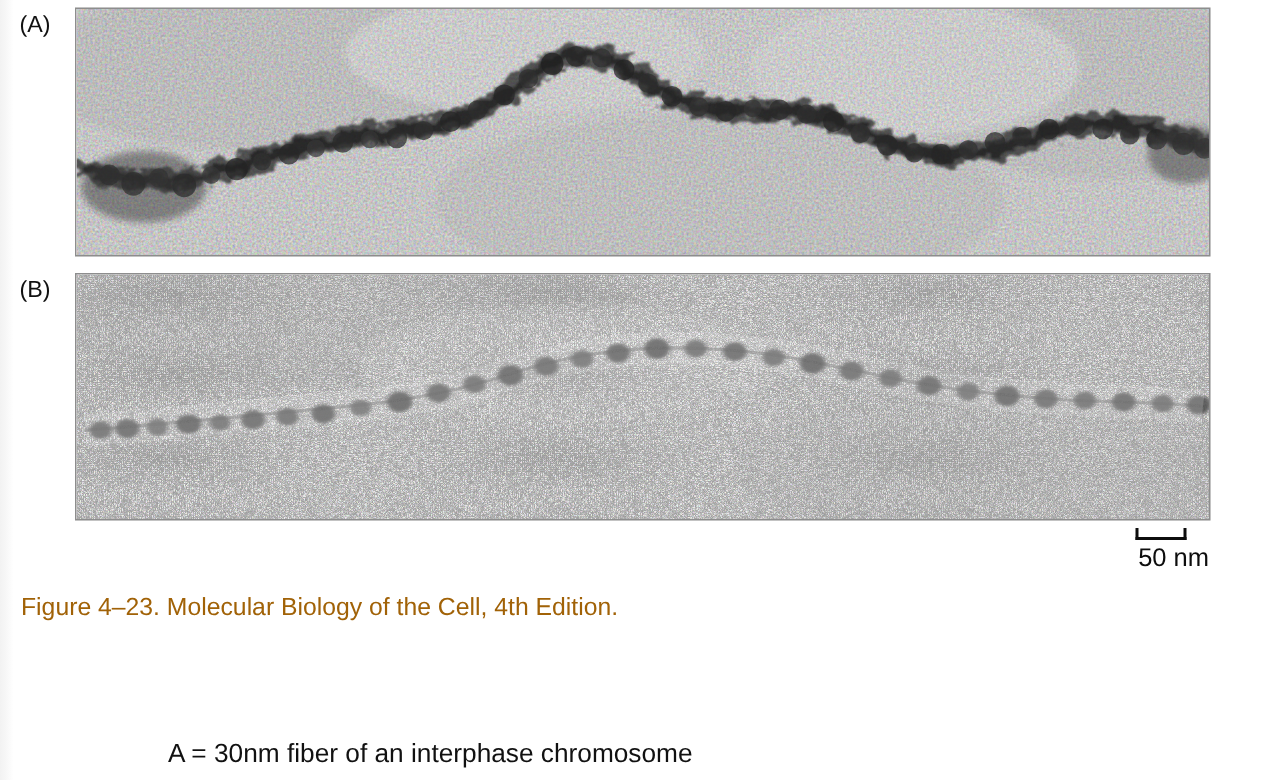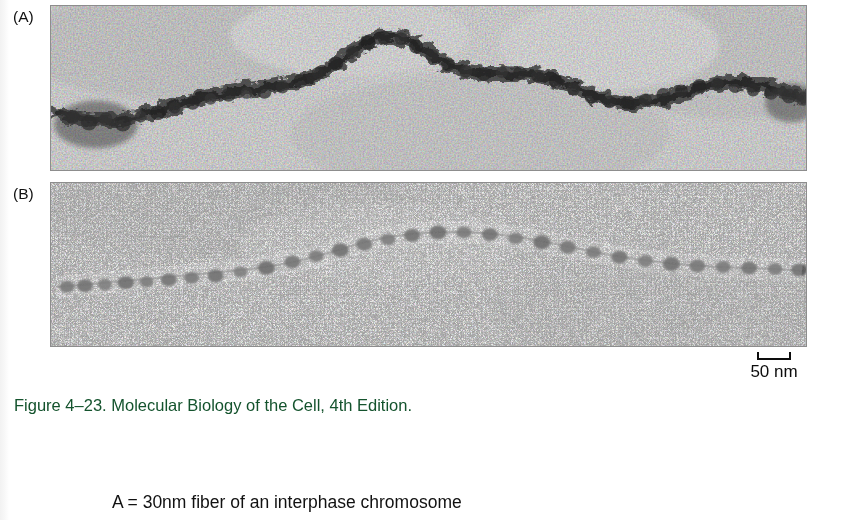--- a/index.html
+++ b/index.html
@@ -81,36 +81,36 @@
     border-left: 2px solid #0d0d0d;
     border-right: 2px solid #0d0d0d;
     border-bottom: 2px solid #0d0d0d;
     box-sizing: border-box;
   }
   #scale-bar-label {
     position: absolute;
     left: 0px;
     top: 11px;
     width: 64px;
-    text-align: center;
+    text-align: right;
     font-size: 17px;
     line-height: 1.05;
     white-space: nowrap;
     color: #0d0d0d;
   }
 
   
   #figure-caption {
     position: absolute;
     left: 14px;
     top: 396px;
     font-size: 16.5px;
     line-height: 1.15;
     white-space: nowrap;
-    color: #14532d;
+    color: #a16207;
   }
 
   
   #legend-block {
     position: absolute;
     left: 112px;
     top: 444px;
     font-size: 17.5px;
     line-height: 1.34;
     white-space: pre;

